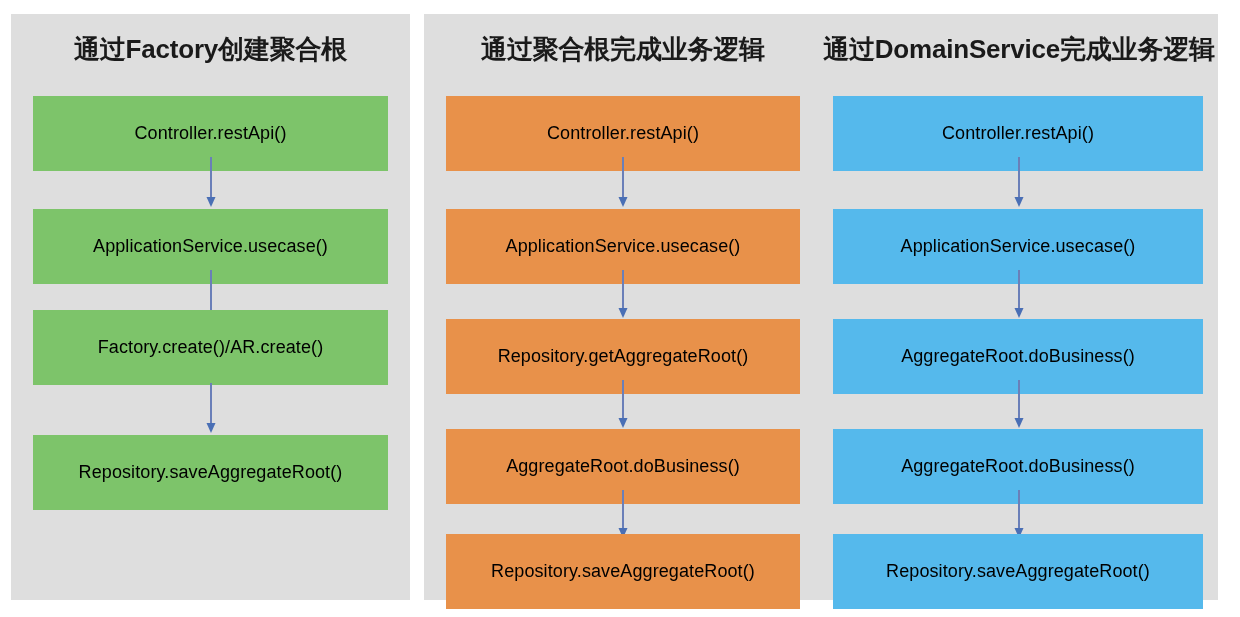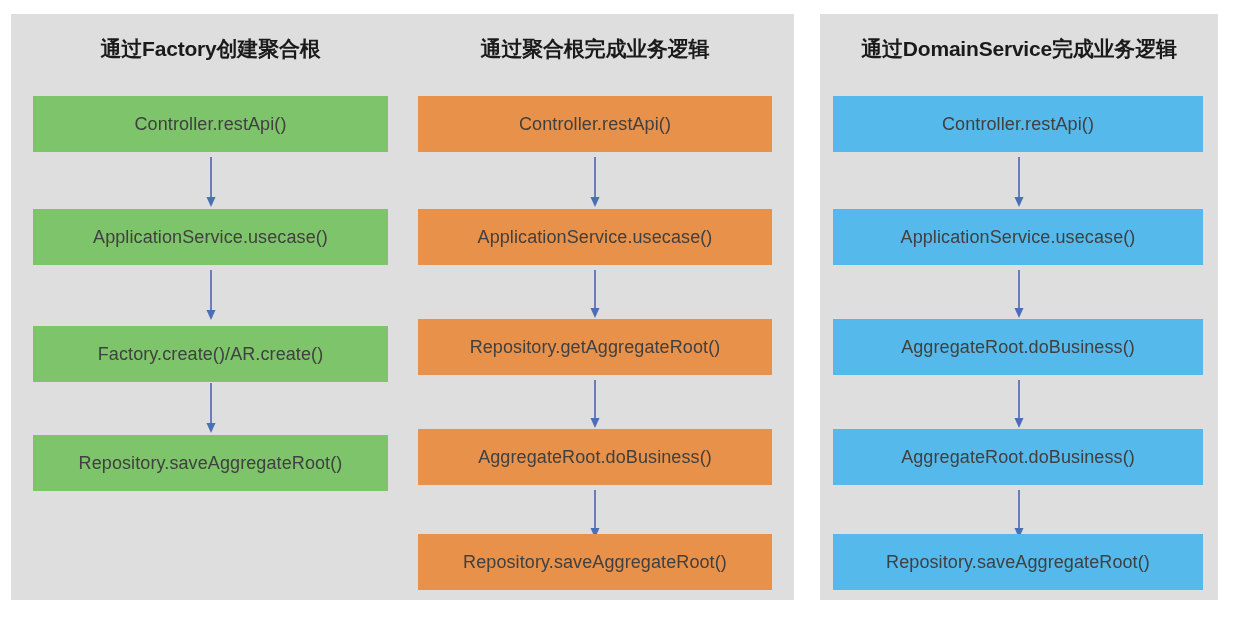--- a/index.html
+++ b/index.html
@@ -22,55 +22,55 @@
   }
 
   .panel {
     position: absolute;
     top: 14px;
     height: 586px;
     background: #dedede;
     box-sizing: border-box;
   }
   .panel-1 { left: 11px;  width: 399px; }
-  .panel-2 { left: 396px; width: 398px; }
+  .panel-2 { left: 424px; width: 398px; }
   .panel-3 { left: 820px; width: 398px; }
 
   .panel-title {
     position: absolute;
     left: 0;
     right: 0;
     top: 18px;
     text-align: center;
-    font-size: 21px;
+    font-size: 26px;
     line-height: 34px;
     font-weight: 700;
     color: #1a1a1a;
     font-family: "Liberation Sans", sans-serif;
     white-space: nowrap;
     letter-spacing: -0.2px;
   }
 
   .steps {
     position: absolute;
     left: 0;
     right: 0;
     top: 68px;
     bottom: 0;
   }
 
   .step {
     position: absolute;
     left: 22px;
     right: 22px;
-    height: 56px;
+    height: 75px;
     display: flex;
     align-items: center;
     justify-content: center;
-    color: #404040;
+    color: #000000;
     font-size: 18px;
     font-family: "Liberation Sans", sans-serif;
     font-weight: 400;
     letter-spacing: 0.1px;
     white-space: nowrap;
     box-sizing: border-box;
   }
   .panel-3 .step { left: 13px; right: 15px; }
 
   .step-green  { background: #7dc46a; }
@@ -102,21 +102,21 @@
       </span>
 
       <div class="step step-green" style="top:127px">ApplicationService.usecase()</div>
       <span class="arrow" style="top:188px; left:50%;">
         <svg width="14" height="52" viewBox="0 0 14 52">
           <line x1="7" y1="0" x2="7" y2="41" stroke="#6a7fb8" stroke-width="2"></line>
           <polygon points="2.5,40 11.5,40 7,50" fill="#4a6fb5"></polygon>
         </svg>
       </span>
 
-      <div class="step step-green" style="top:244px">Factory.create()/AR.create()</div>
+      <div class="step step-green" style="top:228px">Factory.create()/AR.create()</div>
       <span class="arrow" style="top:301px; left:50%;">
         <svg width="14" height="52" viewBox="0 0 14 52">
           <line x1="7" y1="0" x2="7" y2="41" stroke="#6a7fb8" stroke-width="2"></line>
           <polygon points="2.5,40 11.5,40 7,50" fill="#4a6fb5"></polygon>
         </svg>
       </span>
 
       <div class="step step-green" style="top:353px">Repository.saveAggregateRoot()</div>
     </div>
   </div>

